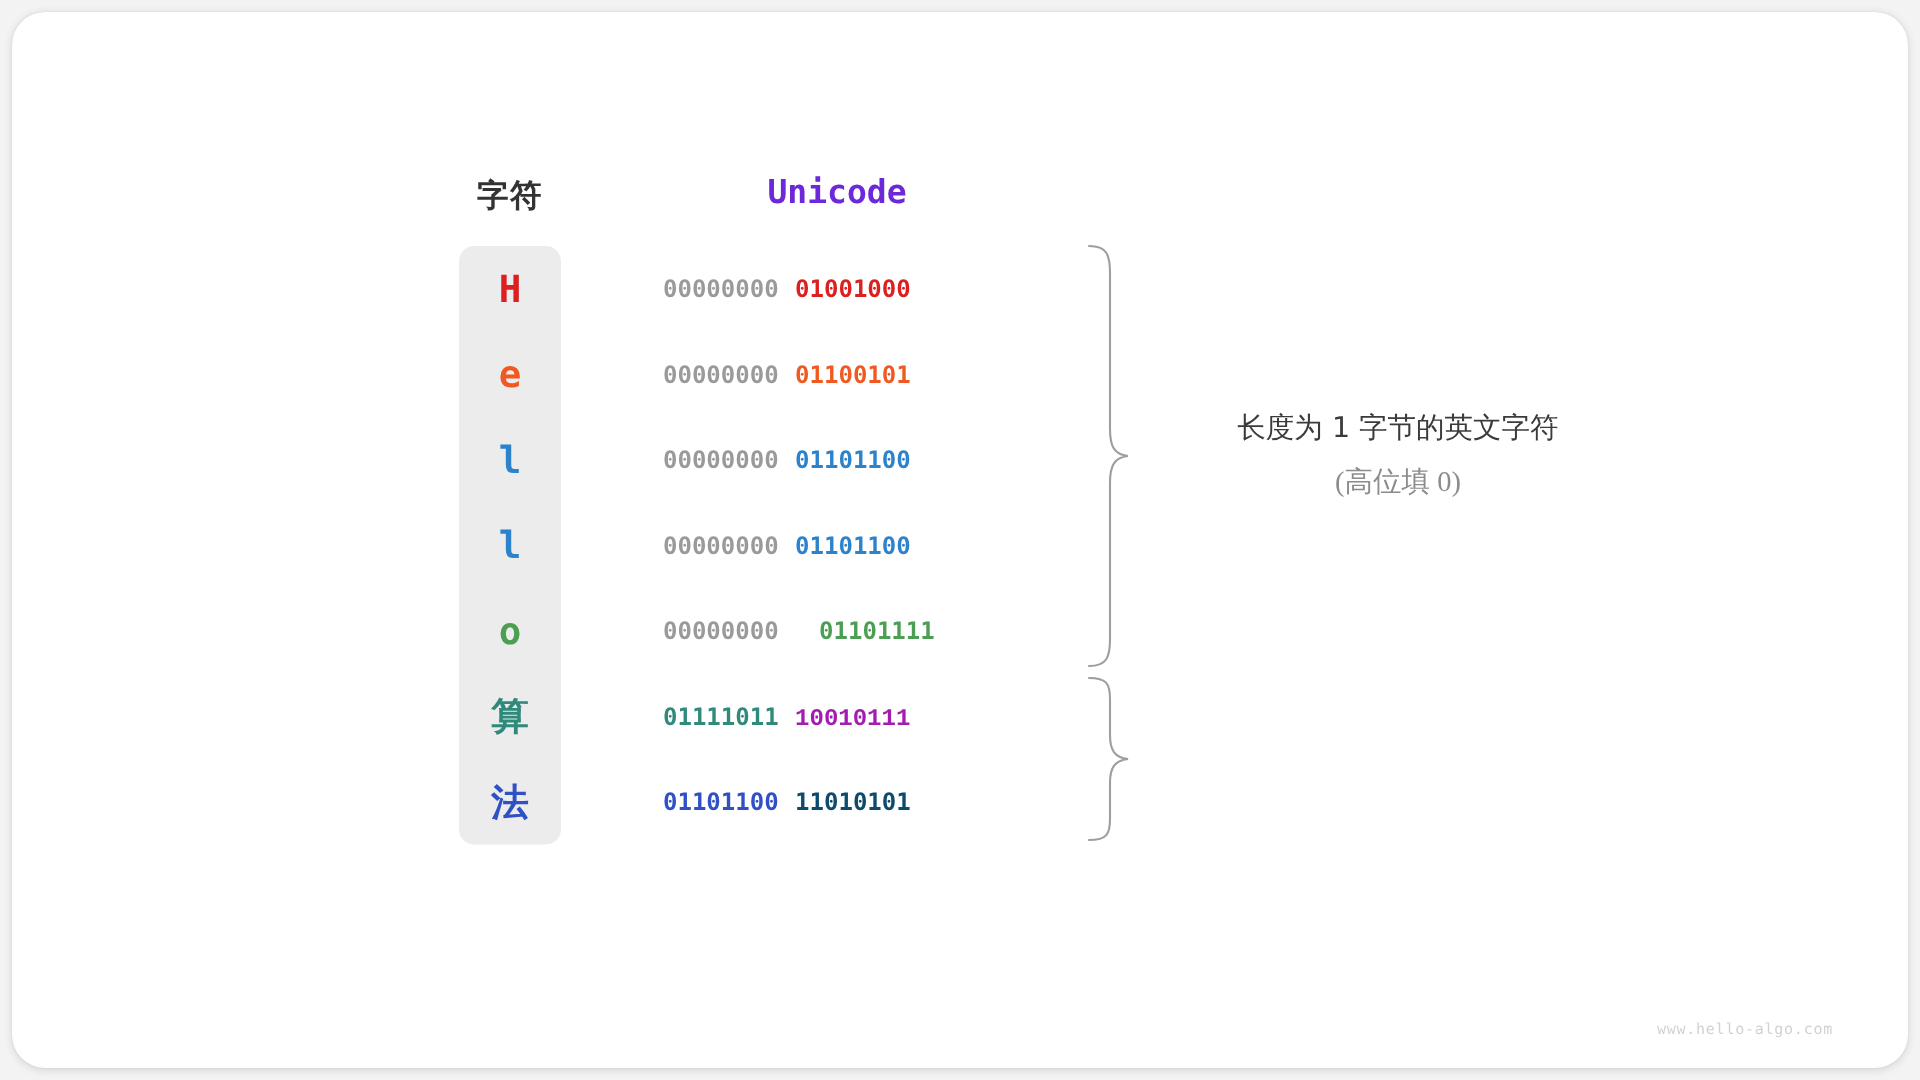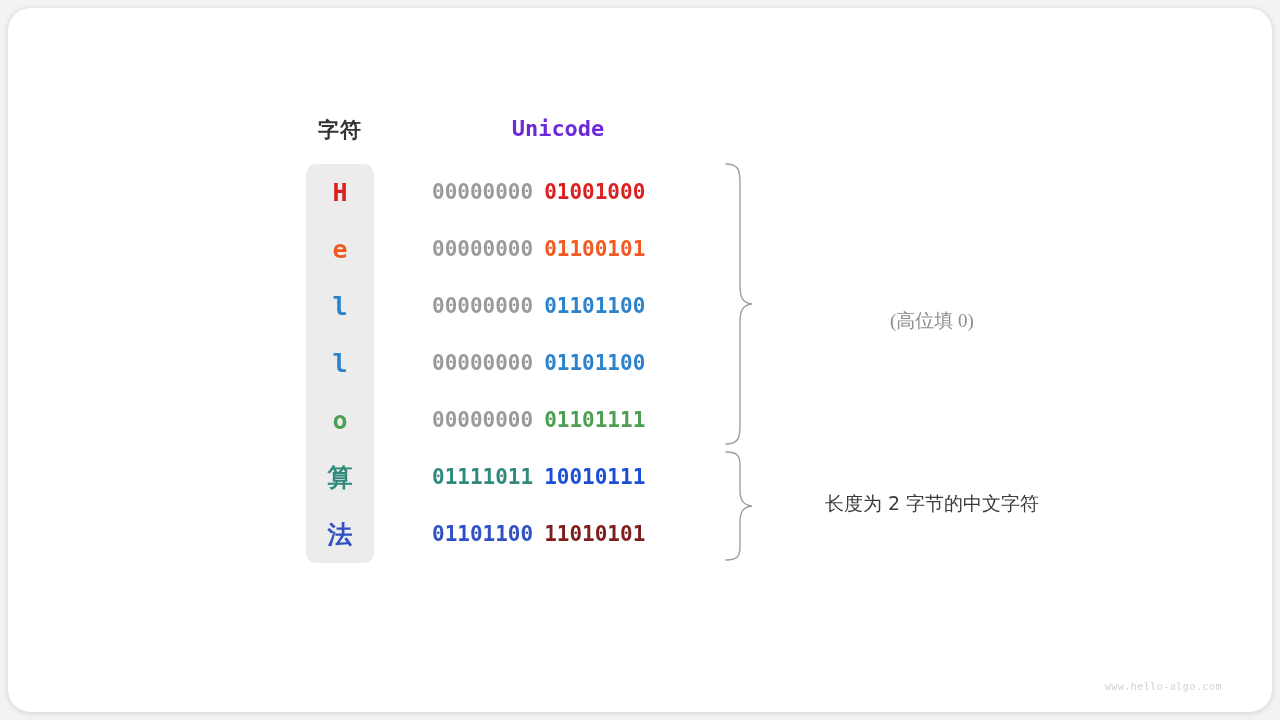--- a/index.html
+++ b/index.html
@@ -84,26 +84,26 @@
     white-space: nowrap;
   }
   .char-cell.cjk {
     font-family: "DejaVu Sans", sans-serif;
     font-size: 25px;
   }
 
   
   .bin-row {
     position: absolute;
-    left: 432px;
+    left: 442px;
     width: 252px;
     height: 57px;
     line-height: 57px;
     font-family: "DejaVu Sans Mono", monospace;
-    font-size: 21px;
+    font-size: 16px;
     white-space: nowrap;
     letter-spacing: 0px;
   }
   .bin-hi {
     font-weight: bold;
     color: #9a9a9a;
   }
   .bin-lo {
     font-weight: bold;
   }
@@ -170,27 +170,27 @@
   <div class="bin-row" style="top:221px;">
     <span class="bin-hi">00000000</span><span class="bin-gap"></span><span class="bin-lo" style="color:#F05A22;">01100101</span>
   </div>
   <div class="bin-row" style="top:278px;">
     <span class="bin-hi">00000000</span><span class="bin-gap"></span><span class="bin-lo" style="color:#2D82CC;">01101100</span>
   </div>
   <div class="bin-row" style="top:335px;">
     <span class="bin-hi">00000000</span><span class="bin-gap"></span><span class="bin-lo" style="color:#2D82CC;">01101100</span>
   </div>
   <div class="bin-row" style="top:392px;">
-    <span class="bin-hi">00000000</span><span class="bin-gap"></span><span class="bin-lo" style="color:#4C9E52;">01101111</span>
+    <span class="bin-hi">00000000</span><span class="bin-gap"></span><span class="bin-lo" style="color:#4C9E52;margin-left:16px;">01101111</span>
   </div>
   <div class="bin-row" style="top:449px;">
-    <span class="bin-lo" style="color:#2F8A7C;">01111011</span><span class="bin-gap"></span><span class="bin-lo" style="color:#1d4ed8;">10010111</span>
+    <span class="bin-lo" style="color:#2F8A7C;">01111011</span><span class="bin-gap"></span><span class="bin-lo" style="color:#a21caf;font-family:Liberation Mono, monospace;">10010111</span>
   </div>
   <div class="bin-row" style="top:506px;">
-    <span class="bin-lo" style="color:#3050C6;">01101100</span><span class="bin-gap"></span><span class="bin-lo" style="color:#7f1d1d;">11010101</span>
+    <span class="bin-lo" style="color:#3050C6;">01101100</span><span class="bin-gap"></span><span class="bin-lo" style="color:#0c4a6e;">11010101</span>
   </div>
 
   <svg class="brace" style="left:716px; top:158px;" width="44" height="292" viewBox="0 0 44 292">
     <path d="M 10 6
              C 22 6, 24 12, 24 24
              L 24 128
              C 24 140, 27 145, 36 146
              C 27 147, 24 152, 24 164
              L 24 268
              C 24 280, 22 286, 10 286" fill="none" stroke="#9E9E9E" stroke-width="1.4" stroke-linecap="round"></path>
@@ -199,18 +199,18 @@
   <svg class="brace" style="left:716px; top:446px;" width="44" height="120" viewBox="0 0 44 120">
     <path d="M 10 6
              C 22 6, 24 10, 24 20
              L 24 44
              C 24 54, 27 59, 36 60
              C 27 61, 24 66, 24 76
              L 24 100
              C 24 110, 22 114, 10 114" fill="none" stroke="#9E9E9E" stroke-width="1.4" stroke-linecap="round"></path>
   </svg>
 
+  <div class="anno" style="left:786px; top:272px; width:292px;">长度为 1 字节的英文字符</div>
   <div class="anno-sub" style="left:786px; top:308px; width:292px;">(高位填 0)</div>
 
-  <div class="anno" style="left:786px; top:491px; width:292px;">长度为 2 字节的中文字符</div>
 
   <div class="watermark">www.hello-algo.com</div>
 </div>
 
 </body></html>

